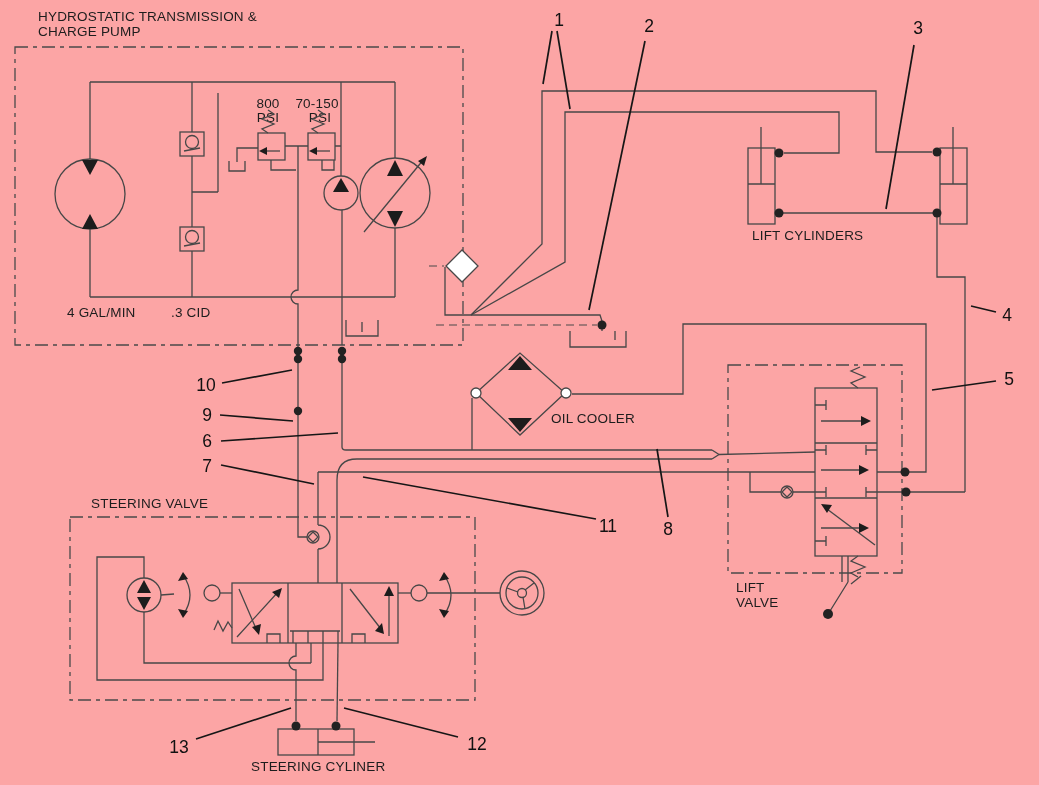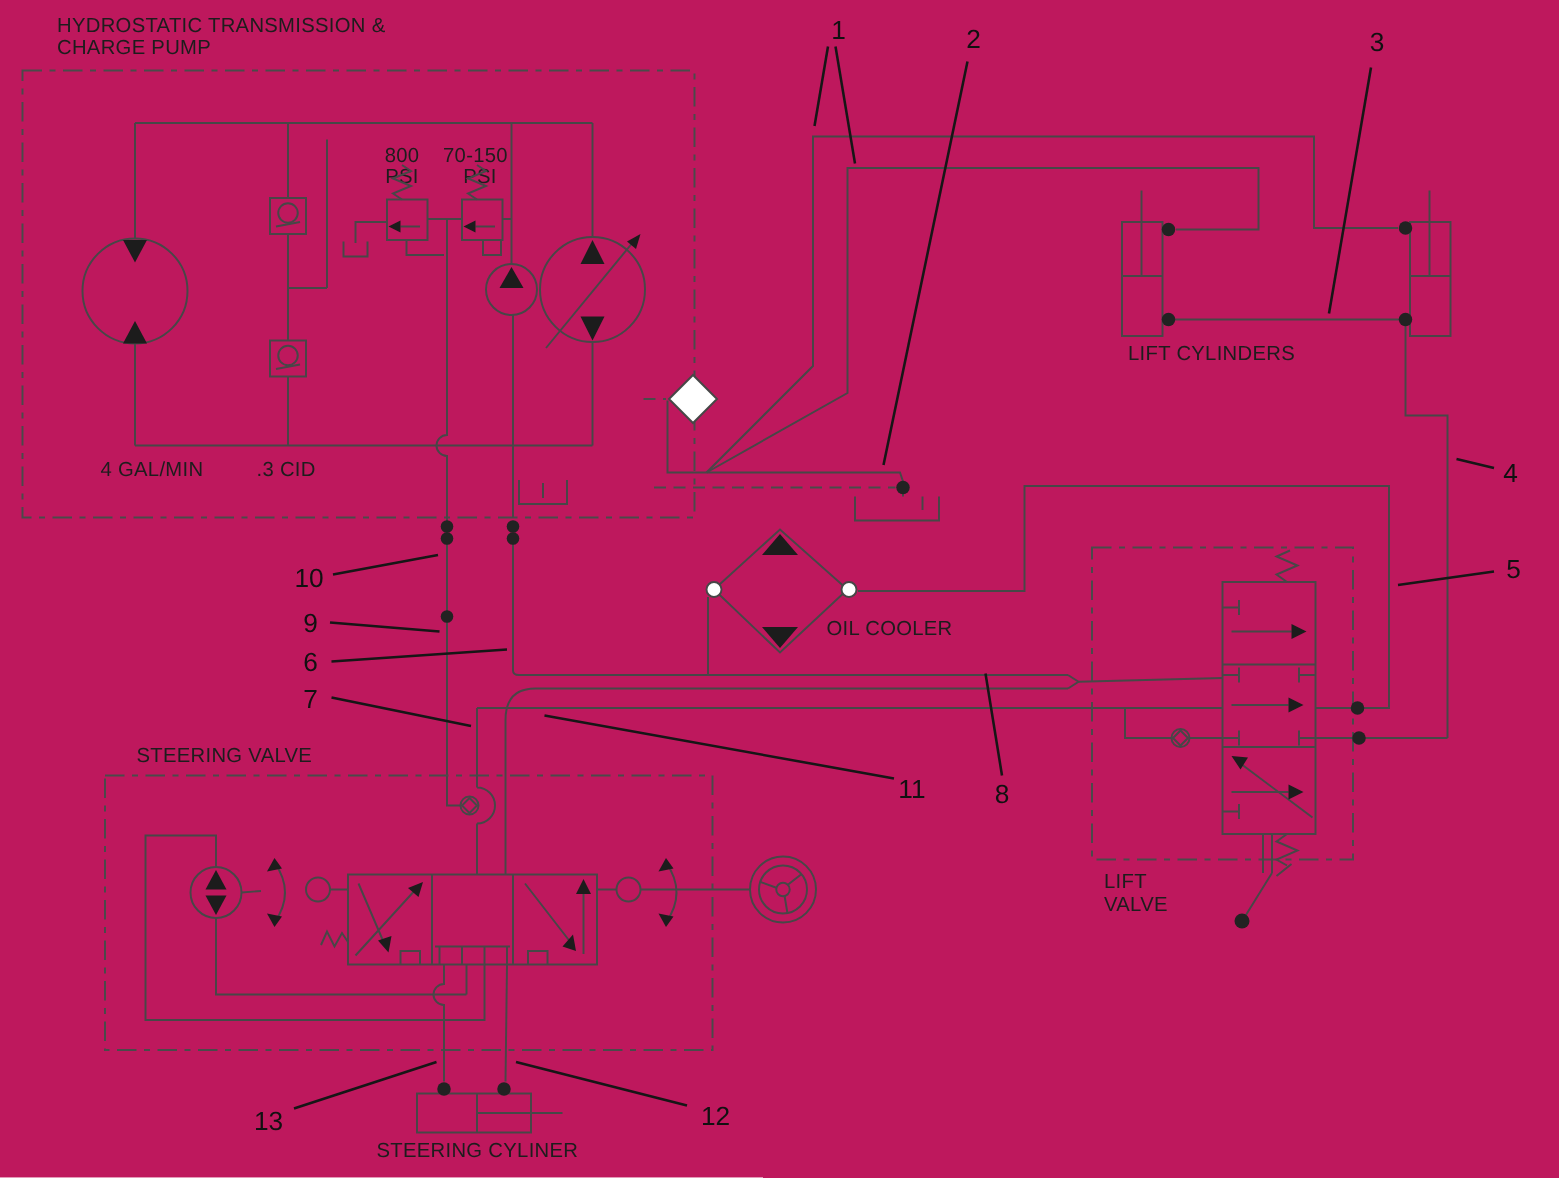--- a/index.html
+++ b/index.html
@@ -1,16 +1,16 @@
 <!DOCTYPE html>
 <html><head>
 <meta charset="utf-8">
 <style>
   html,body{margin:0;padding:0;background:#ffffff;}
-  #stage{position:relative;width:1039px;height:785px;background:#be185d;overflow:hidden;}
+  #stage{position:relative;width:1039px;height:785px;background:#fca5a5;overflow:hidden;}
   svg{position:absolute;left:0;top:0;}
   .lbl{font-family:"Liberation Sans", sans-serif;font-size:13.5px;fill:#1d1d1d;letter-spacing:.2px;}
   .callout{font-family:"Liberation Sans", sans-serif;font-size:17.5px;fill:#111;}
   .cir{stroke:#474747;stroke-width:1.3;fill:none;}
   .cirf{stroke:#474747;stroke-width:1.3;fill:#ffffff;}
   .dash{stroke:#4a4a4a;stroke-width:1.3;fill:none;stroke-dasharray:13 5 4 5;}
   .dash2{stroke:#4a4a4a;stroke-width:1.2;fill:none;stroke-dasharray:8 5;}
   .tri{fill:#1c1c1c;stroke:none;}
   .dot{fill:#222;stroke:none;}
   .lead{stroke:#161616;stroke-width:1.7;fill:none;}

